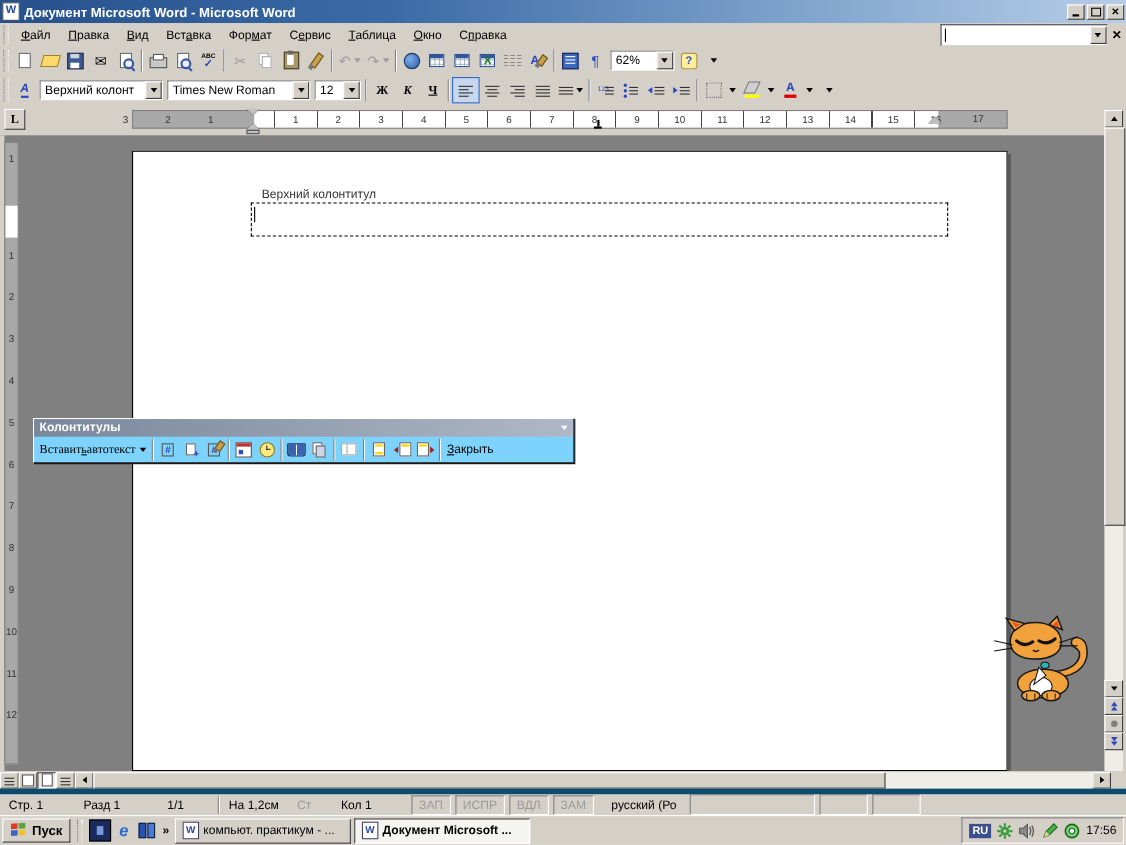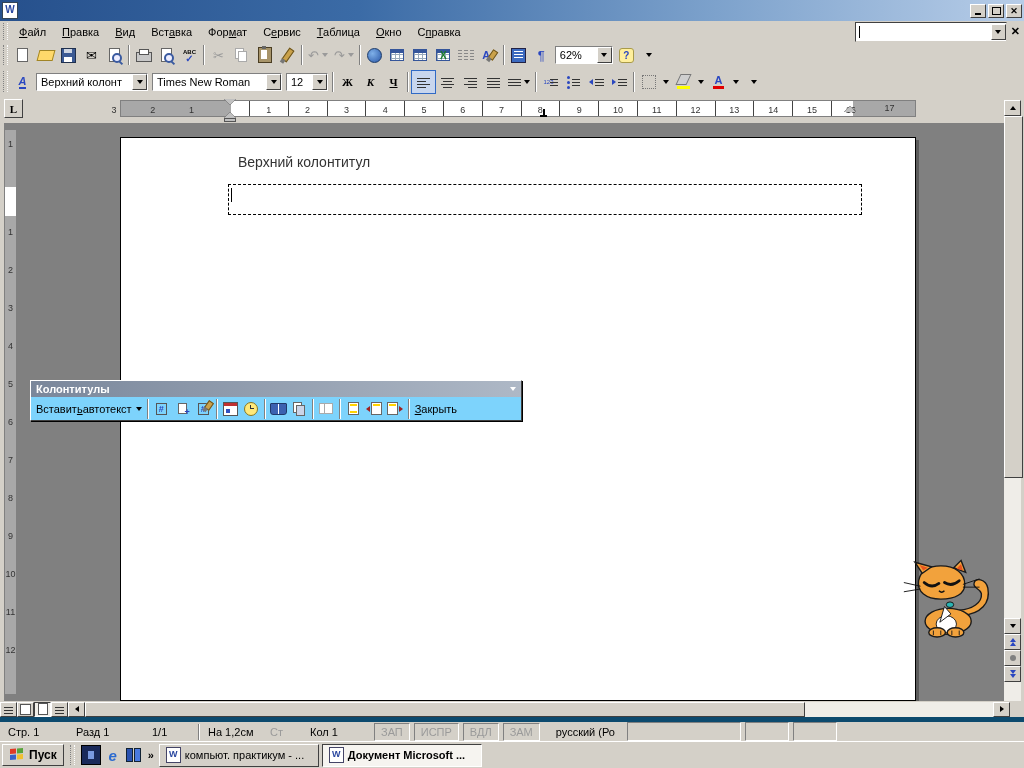--- a/index.html
+++ b/index.html
@@ -97,20 +97,21 @@
   .tb-norm{border:1px solid;border-color:#fff #404040 #404040 #fff;background:#d4d0c8}
   .wicon{width:13px;height:14px;background:#fff;border:1px solid #446;color:#2a47a0;font-weight:bold;font-size:9px;text-align:center;line-height:13px;flex:0 0 auto}
   .hfbar-title{background:linear-gradient(90deg,#7a879b,#aeb8c6);color:#fff;font-weight:bold;height:16px;display:flex;align-items:center;padding:0 5px}
   u{text-decoration:underline}
 </style>
 </head>
 <body>
 
 <div class="abs titlebar">
   <div class="docicon">W</div>
+  <div class="title-text">Документ Microsoft Word - Microsoft Word</div>
   <div style="margin-left:auto;display:flex">
     <button class="wb raised">
         <span class="minbar"></span>
       </button>
     <button class="wb raised">
         <span class="restico"></span>
       </button>
     <button class="wb raised">
         <span>✕</span>
       </button>
@@ -446,36 +447,36 @@
         <span class="vnum">8</span>
         <span class="vnum">9</span>
         <span class="vnum">10</span>
         <span class="vnum">11</span>
         <span class="vnum">12</span>
       </div>
   </div>
 
   <div class="abs" style="left:120px;top:14px;width:796px;height:564px;background:#fff;border:1px solid #000;box-sizing:border-box">
 
-    <div class="abs" style="left:117px;top:16px;height:14px;font-size:14px;color:#333">Верхний колонтитул</div>
+    <div class="abs" style="left:117px;top:33px;height:14px;font-size:11px;color:#333">Верхний колонтитул</div>
 
     <div class="abs" style="left:107px;top:46px;width:632px;height:29px;border:1px dashed #000">
       <span style="position:absolute;left:2px;top:3px;width:1px;height:14px;background:#000"></span>
     </div>
   </div>
 
   <div class="abs" style="left:916px;top:17px;width:3px;height:561px;background:#5a5a5a"></div>
 
   <div class="abs" style="left:30px;top:257px;width:492px;height:41px;background:#7dd3fc;border:1px solid;border-color:#fff #404040 #404040 #fff;box-shadow:1px 1px 0 #000;box-sizing:border-box;z-index:5">
     <div class="hfbar-title">
       <span>Колонтитулы</span>
       <span class="da" style="margin-left:auto;border-top-color:#fff"></span>
     </div>
     <div class="flex" style="height:23px;padding:0 2px">
-      <button class="tbtn wide" style="border:none;background:none;font-size:11px;font-family:Liberation Sans, sans-serif">
+      <button class="tbtn wide" style="border:none;background:none;font-size:11px;font-family:Liberation Serif, serif">
         <span>Вставит</span>
           <u>ь</u>
           <span> автотекст</span>
         <span class="da" style="margin-left:4px"></span>
       </button>
       <div class="tsep"></div>
       <div class="tbtn" style="width:21px">
           <span style="border:1px solid #555;padding:0 2px;font-size:9px;color:#2a47c0;font-weight:bold">#</span>
         </div>
       <div class="tbtn" style="width:21px">
@@ -651,13 +652,36 @@
     </span>
   <span style="font-weight:bold;padding:0 2px">»</span>
   <button class="taskbtn tb-norm" style="width:160px;font-size:11px;font-family:'Liberation Sans',sans-serif">
     <span class="wicon">W</span>
     <span>компьют. практикум - ...</span>
   </button>
   <button class="taskbtn tb-active" style="width:160px;font-size:11px;font-family:'Liberation Sans',sans-serif">
     <span class="wicon">W</span>
     <span>Документ Microsoft ...</span>
   </button>
+  <div class="sunken flex" style="margin-left:auto;height:22px;padding:0 6px;gap:5px">
+    <span style="background:#3a4f8c;color:#fff;font-weight:bold;font-size:10px;padding:1px 3px">RU</span>
+    <svg width="15" height="15" viewBox="0 0 15 15">
+      <circle cx="7.5" cy="7.5" r="4" fill="#3a9d3a"></circle>
+      <g stroke="#3a9d3a" stroke-width="2">
+          <path d="M7.5,0.5 v3 M7.5,11.5 v3 M0.5,7.5 h3 M11.5,7.5 h3 M2.5,2.5 l2,2 M10.5,10.5 l2,2 M12.5,2.5 l-2,2 M4.5,10.5 l-2,2"></path>
+        </g>
+      <circle cx="7.5" cy="7.5" r="1.5" fill="#d4d0c8"></circle>
+    </svg>
+    <svg width="16" height="15" viewBox="0 0 16 15">
+      <polygon points="1,5 4,5 8,1.5 8,13.5 4,10 1,10" fill="#8a8a8a" stroke="#555"></polygon>
+      <path d="M10,4 Q12,7.5 10,11 M12,2.5 Q15,7.5 12,12.5" fill="none" stroke="#555" stroke-width="1.2"></path>
+    </svg>
+    <svg width="15" height="15" viewBox="0 0 15 15">
+      <path d="M2,13 L4,8 L11,1 L14,4 L7,11 Z" fill="#4ab04a" stroke="#1a6a1a"></path>
+      <path d="M2,13 L4,8 L7,11 Z" fill="#e8d48a"></path>
+    </svg>
+    <svg width="15" height="15" viewBox="0 0 15 15">
+      <circle cx="7.5" cy="7.5" r="6" fill="#7ed47e" stroke="#1a6a1a" stroke-width="1.5"></circle>
+      <circle cx="7.5" cy="7.5" r="2.5" fill="#fff" stroke="#1a6a1a"></circle>
+    </svg>
+    <span>17:56</span>
+  </div>
 </div>
 
 </body></html>

